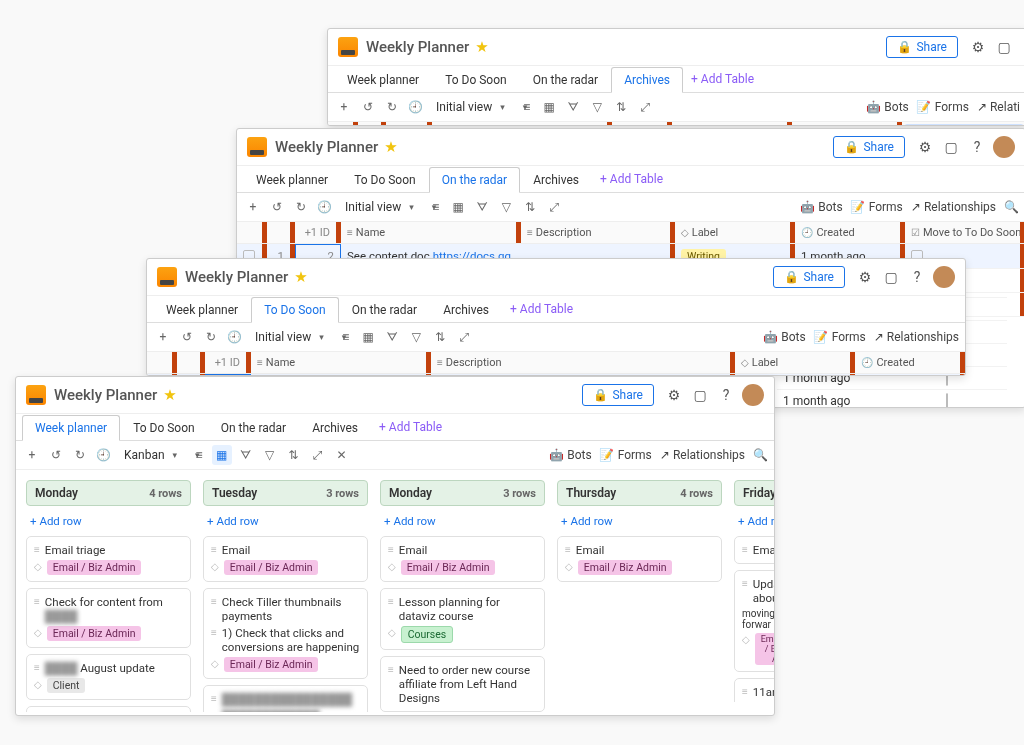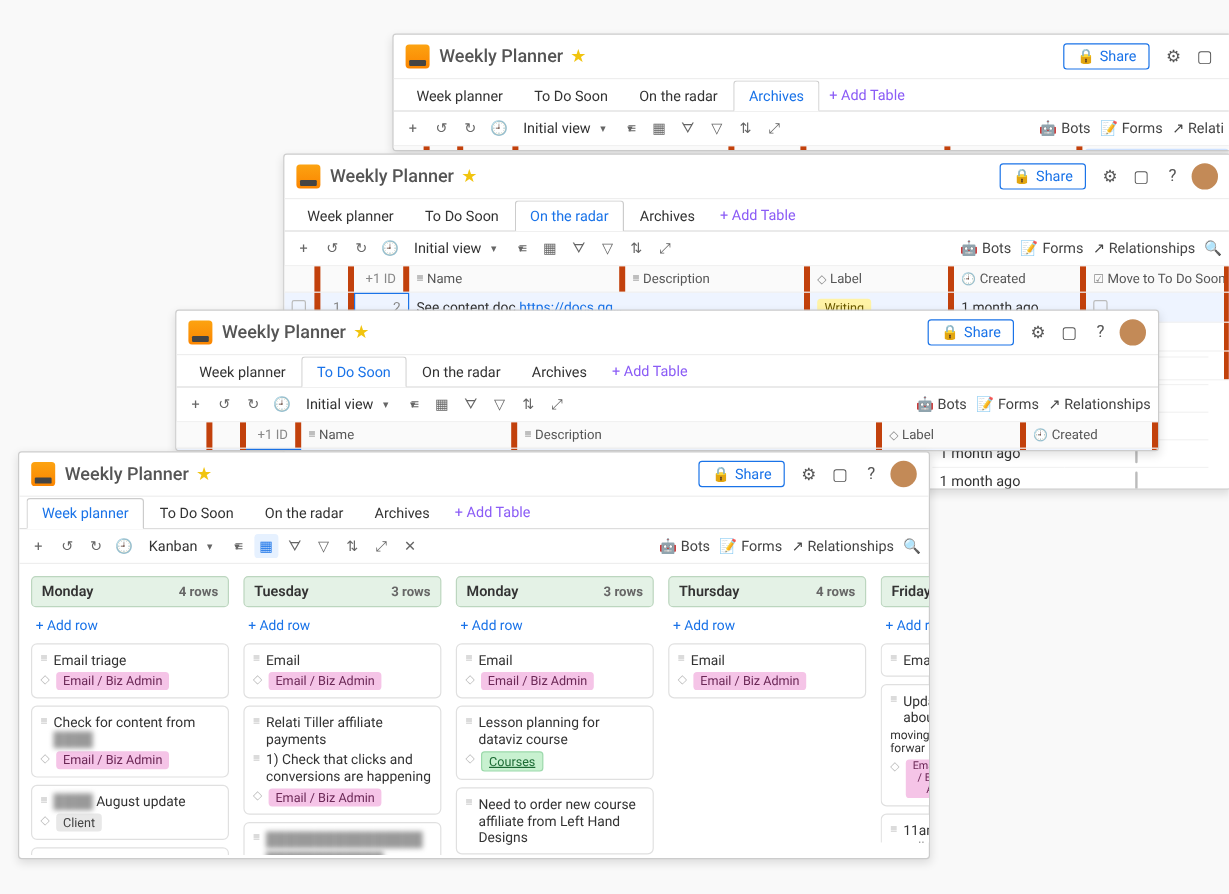--- a/index.html
+++ b/index.html
@@ -72,21 +72,21 @@
   .grid-row.sel{background:#eef4ff;}
   .chkbox{width:12px;height:12px;border:1px solid #bbb;border-radius:2px;}
   .link{color:#1a73e8; text-decoration:underline;}
 
   
   .chip { display:inline-block; padding:1px 6px; border-radius:3px; font-size:10.5px; margin-right:2px;text-align:right; }
   .chip.email    { background:#f5c4e7; color:#6b2756; }
   .chip.writing  { background:#fff3a6; color:#6b5a00; }
   .chip.website  { background:#e8e8e8; color:#444; }
   .chip.client   { background:#e8e8e8; color:#444; }
-  .chip.courses  { background:#c8f1d0; color:#1c6b34; border:1px solid #9cd9ab;text-decoration:underline;}
+  .chip.courses  { background:#c8f1d0; color:#1c6b34; border:1px solid #9cd9ab;}
 
   
   .board { display:flex; gap:12px; padding:10px; overflow-x:auto; height:calc(100% - 96px);}
   .column { width:165px; flex:0 0 165px; display:flex; flex-direction:column; gap:6px;}
   .col-hdr { background:#e4f2e6; border:1px solid #bcd6bf; border-radius:4px; padding:5px 8px; display:flex; justify-content:space-between; align-items:flex-end; font-weight:600;}
   .col-hdr .cnt{font-weight:700; font-size:11px; color:#666;}
   .add-row { color:#1a73e8; font-size:11.5px; padding:2px 4px; cursor:pointer;}
   .card { border:1px solid #e0e0e0; border-radius:5px; padding:6px 7px; font-size:11.5px; display:flex; flex-direction:column; gap:3px; background:#fff;}
   .card .card-line{display:flex; align-items:flex-start; gap:5px;}
   .handle{ color:#bbb; font-size:10px; line-height:14px;}
@@ -462,21 +462,21 @@
             <span>Email</span>
           </div>
         <div class="card-line">
             <span class="handle">◇</span>
             <span class="chip email">Email / Biz Admin</span>
           </div>
       </div>
       <div class="card">
         <div class="card-line">
             <span class="handle">≡</span>
-            <span>Relati Tiller affiliate payments</span>
+            <span>Check Tiller thumbnails payments</span>
           </div>
         <div class="card-line">
             <span class="handle">≡</span>
             <span>1) Check that clicks and conversions are happening</span>
           </div>
         <div class="card-line">
             <span class="handle">◇</span>
             <span class="chip email">Email / Biz Admin</span>
           </div>
       </div>

